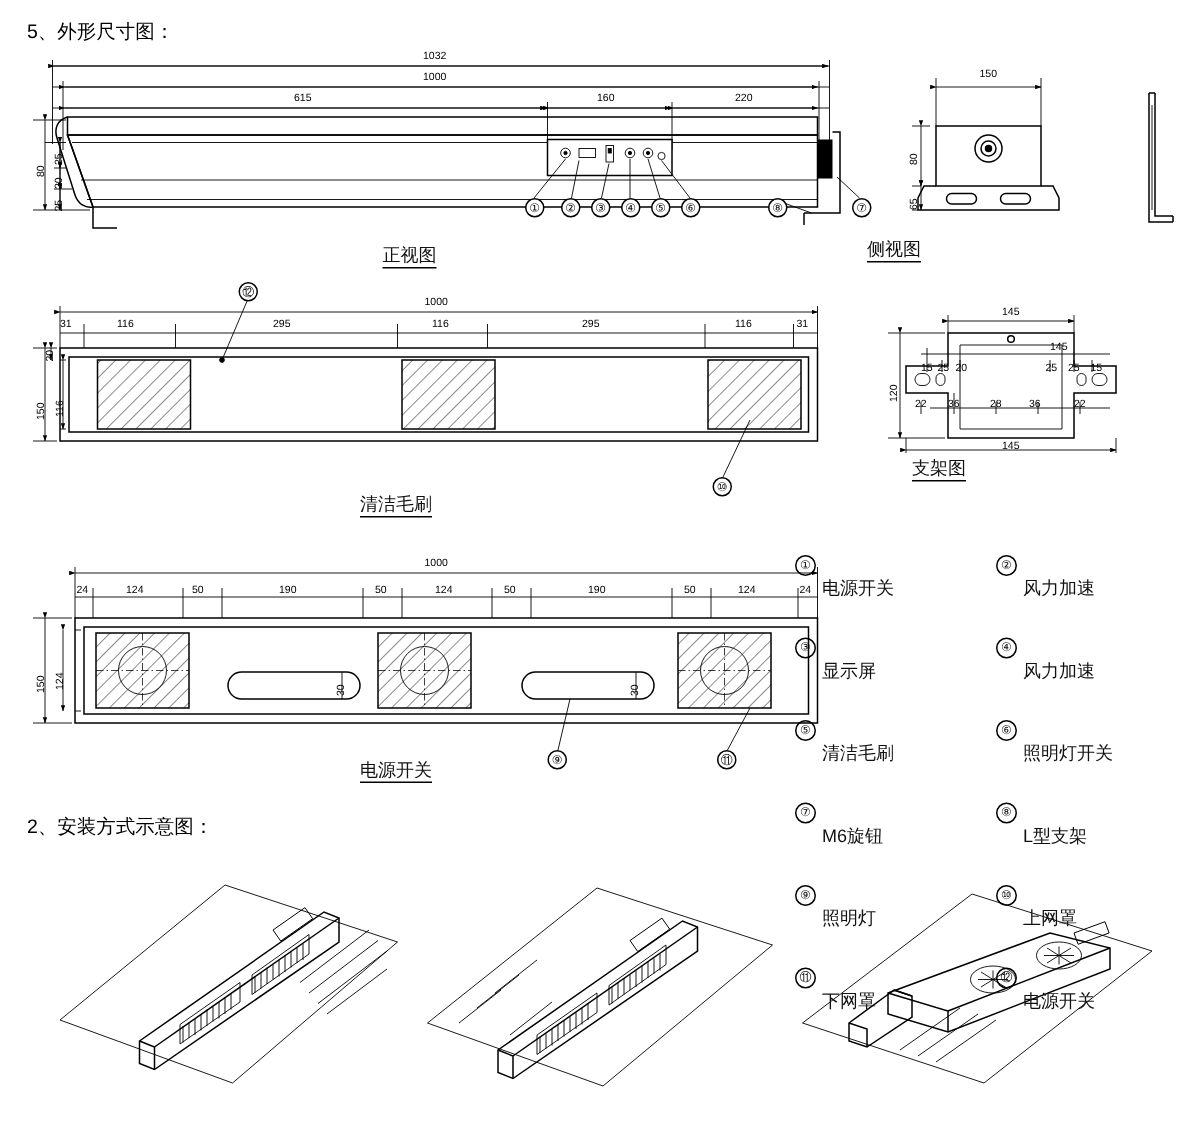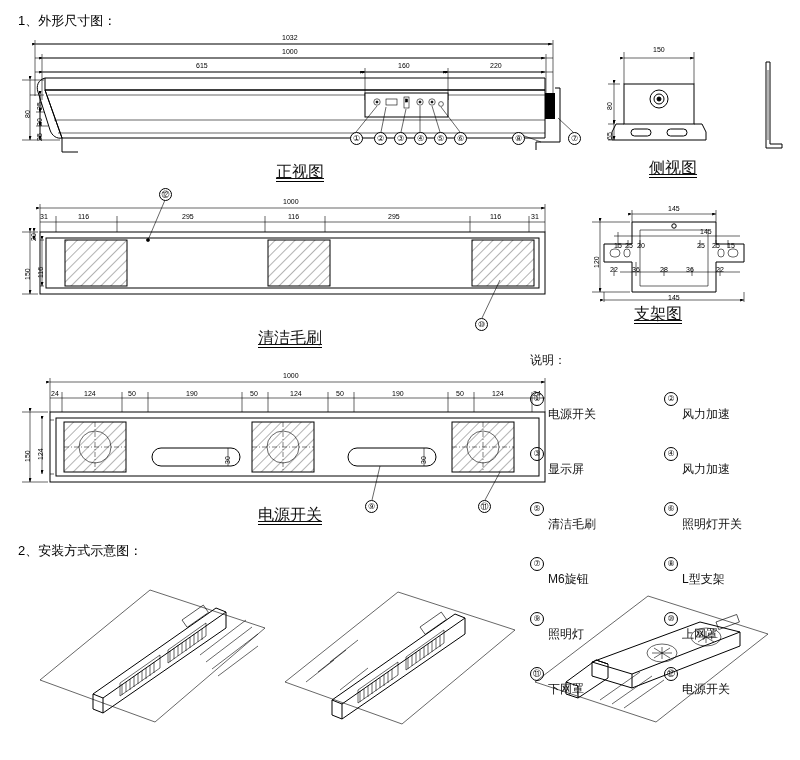--- a/index.html
+++ b/index.html
@@ -12,24 +12,22 @@
     overflow:hidden;
   }
   .sec-title{
     position:absolute;
     font-size:13px;
     color:#000;
     white-space:nowrap;
   }
   .cap{
     position:absolute;
-    font-size:16px;
+    font-size:12px;
     white-space:nowrap;
-    text-align:center;
-    text-decoration:underline;
   }
   .cap u{ text-decoration:none; border-bottom:1px solid #000; padding-bottom:1px;}
   .dim{
     position:absolute;
     font-size:7px;
     color:#000;
     white-space:nowrap;
     font-family:"Liberation Sans",sans-serif;
   }
   .dim.v{ transform:rotate(-90deg); transform-origin:left top;}
@@ -65,21 +63,21 @@
   svg{position:absolute;left:0;top:0;}
   .ln{stroke:#000;fill:none;}
   .thin{stroke-width:0.6;}
   .med{stroke-width:1;}
   .dash{stroke-dasharray:5 2 1 2;stroke-width:0.5;}
   .hatch-rect{fill:url(#hatch);stroke:#000;stroke-width:1;}
 </style>
 </head>
 <body>
 
-<div class="sec-title" style="left:18px;top:12px;">1、外形尺寸图：</div>
+<div class="sec-title" style="left:18px;top:12px;">5、外形尺寸图：</div>
 <div class="sec-title" style="left:18px;top:542px;text-align:right;">2、安装方式示意图：</div>
 
 <svg width="800" height="760">
   <defs>
     <pattern id="hatch" width="7" height="7" patternTransform="rotate(45)" patternUnits="userSpaceOnUse">
       <line x1="0" y1="0" x2="0" y2="7" stroke="#000" stroke-width="0.6"></line>
     </pattern>
     <pattern id="hatch2" width="6" height="6" patternTransform="rotate(45)" patternUnits="userSpaceOnUse">
       <line x1="0" y1="0" x2="0" y2="6" stroke="#000" stroke-width="0.5"></line>
     </pattern>
@@ -515,27 +513,26 @@
 <div class="cnum" style="left:434px;top:132px;">⑤</div>
 <div class="cnum" style="left:454px;top:132px;">⑥</div>
 <div class="cnum" style="left:568px;top:132px;">⑦</div>
 <div class="cnum" style="left:512px;top:132px;">⑧</div>
 <div class="cnum" style="left:159px;top:188px;">⑫</div>
 <div class="cnum" style="left:475px;top:318px;">⑩</div>
 <div class="cnum" style="left:365px;top:500px;">⑨</div>
 <div class="cnum" style="left:478px;top:500px;">⑪</div>
 
 <div class="cap" style="left:255px;top:162px;width:90px;"><u>正视图</u></div>
-<div class="cap" style="left:628px;top:158px;width:90px;"><u>侧视图</u></div>
+<div class="cap" style="left:578px;top:158px;width:90px;"><u>侧视图</u></div>
 <div class="cap" style="left:240px;top:328px;width:100px;"><u>清洁毛刷</u></div>
 <div class="cap" style="left:608px;top:304px;width:100px;"><u>支架图</u></div>
 <div class="cap" style="left:240px;top:505px;width:100px;"><u>电源开关</u></div>
 
 <div id="legend">
-  <div class="lg-title">说明：</div>
   <div class="lg-row">
     <div class="lg-item">
         <span class="lg-mark">①</span>
         <span class="lg-txt">电源开关</span>
       </div>
     <div class="lg-item">
         <span class="lg-mark">②</span>
         <span class="lg-txt">风力加速</span>
       </div>
   </div>

